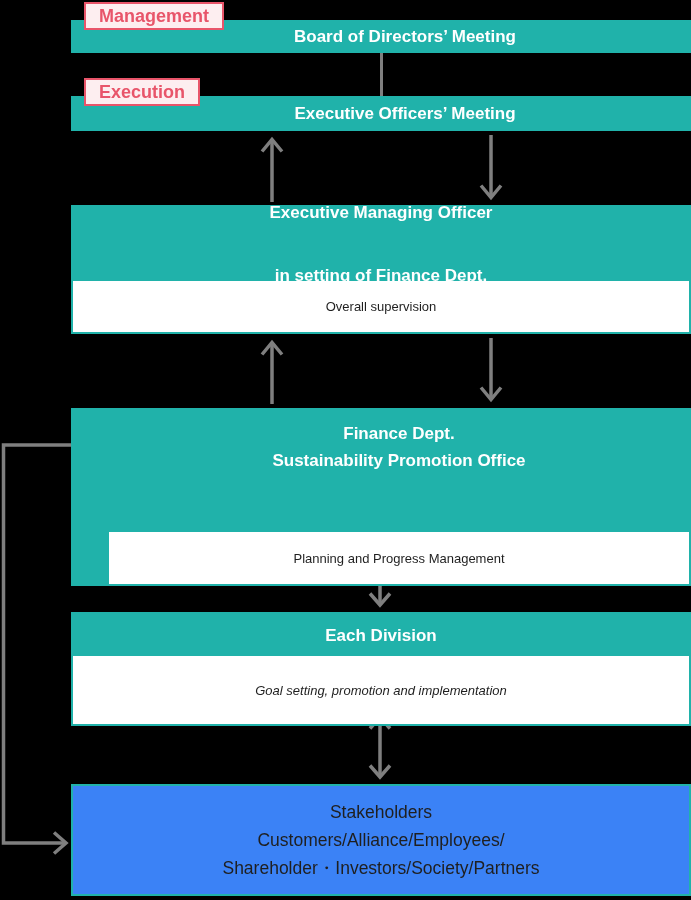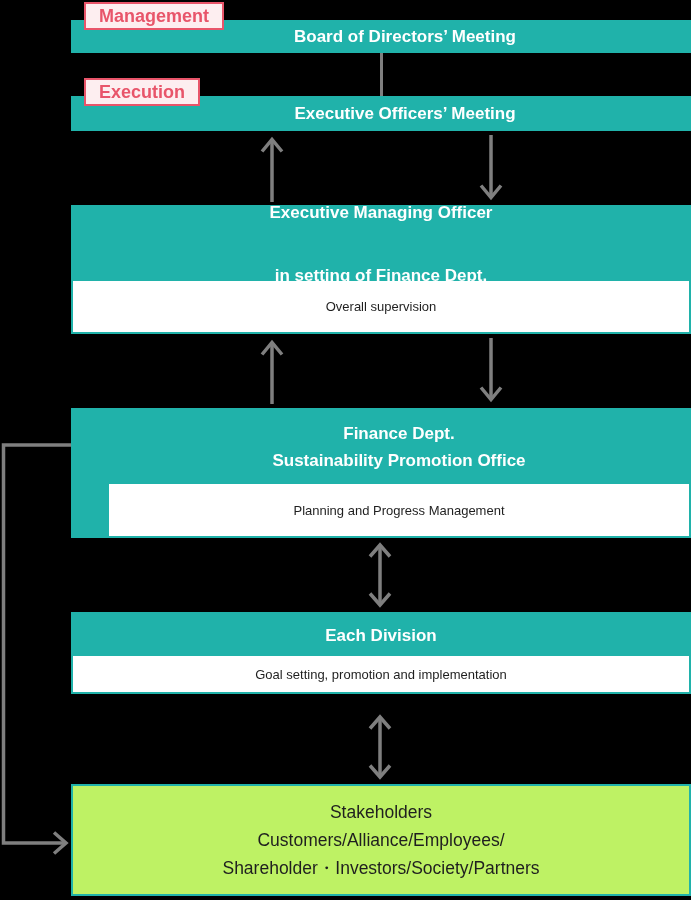--- a/index.html
+++ b/index.html
@@ -49,21 +49,21 @@
   .node-body{
     background:#FFFFFF;
     color:var(--text-dark);font-size:13px;
     display:flex;align-items:center;justify-content:center;
     text-align:center;
   }
   .plainbox{
     position:absolute;left:71px;width:620px;
     border:2px solid var(--teal);
     box-sizing:border-box;
-    background:#bef264;
+    background:#3b82f6;
     color:var(--text-dark);font-size:17.5px;line-height:28px;
     display:flex;flex-direction:column;align-items:center;justify-content:center;
     text-align:center;
     z-index:2;
   }
   .vline{
     position:absolute;background:var(--arrow-gray);
     z-index:1;
   }
   .arrow{position:absolute;z-index:1;}
@@ -118,36 +118,36 @@
   <svg class="arrow" style="left:477px;top:336px;" width="28" height="70">
     <path d="M14,2 V63"></path>
       <path d="M4,51.5 L14,63.5 L24,51.5"></path>
   </svg>
 
   <div class="node" style="top:408px;padding-left:36px;">
     <div class="node-header" style="height:74px;">
       <div>Finance Dept.</div>
       <div>Sustainability Promotion Office</div>
     </div>
-    <div class="node-body" style="height:52px;">
+    <div class="node-body" style="height:52px;margin-top:48px;">
       <span>Planning and Progress Management</span>
     </div>
   </div>
 
   <svg class="arrow" style="left:366px;top:540px;" width="28" height="70">
     <path d="M14,6 V64"></path>
       <path d="M4,16.5 L14,5 L24,16.5"></path>
       <path d="M4,53.5 L14,65 L24,53.5"></path>
   </svg>
 
   <div class="node" style="top:612px;">
     <div class="node-header" style="height:42px;">
       <div>Each Division</div>
     </div>
-    <div class="node-body" style="height:36px;">
+    <div class="node-body" style="height:68px;font-style:italic;">
       <span>Goal setting, promotion and implementation</span>
     </div>
   </div>
 
   <svg class="arrow" style="left:366px;top:712px;" width="28" height="70">
     <path d="M14,6 V64"></path>
       <path d="M4,16.5 L14,5 L24,16.5"></path>
       <path d="M4,53.5 L14,65 L24,53.5"></path>
   </svg>
 

